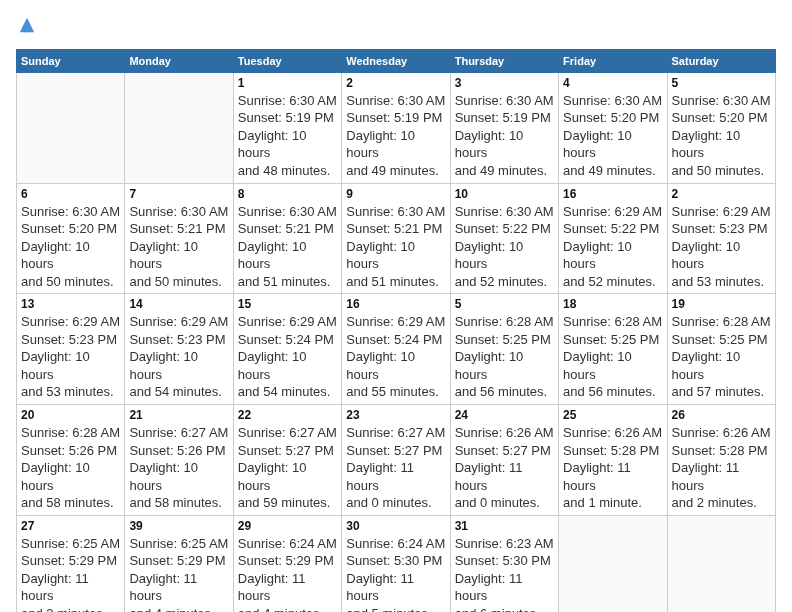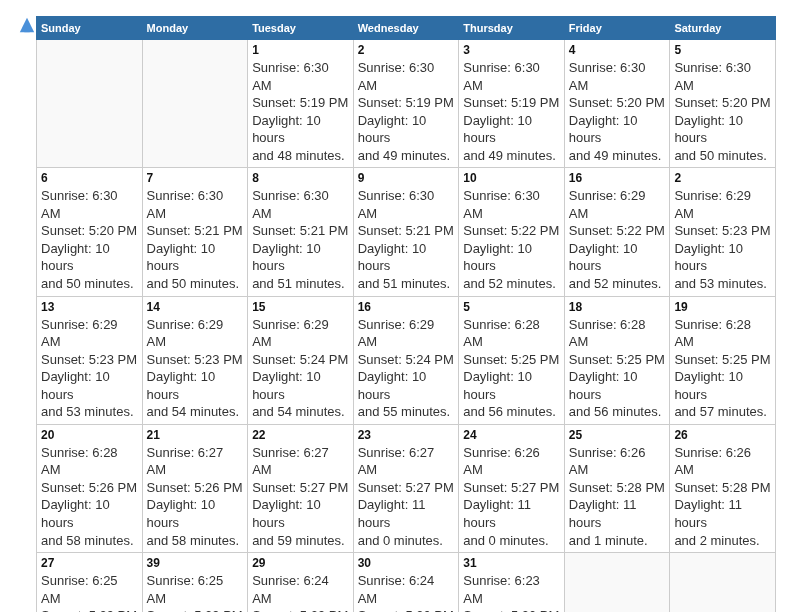--- a/index.html
+++ b/index.html
@@ -8,21 +8,21 @@
       height: 612px;
       font-family: Arial, sans-serif;
       background: #fff;
       overflow: hidden;
     }
     .page {
       width: 792px;
       height: 612px;
       padding: 16px;
       display: flex;
-      flex-direction: row;
+      flex-direction: column;
     }
     .header {
       display: flex;
       justify-content: space-between;
       align-items: flex-start;
       margin-bottom: 10px;
     }
     .logo {
       display: flex;
       align-items: center;

